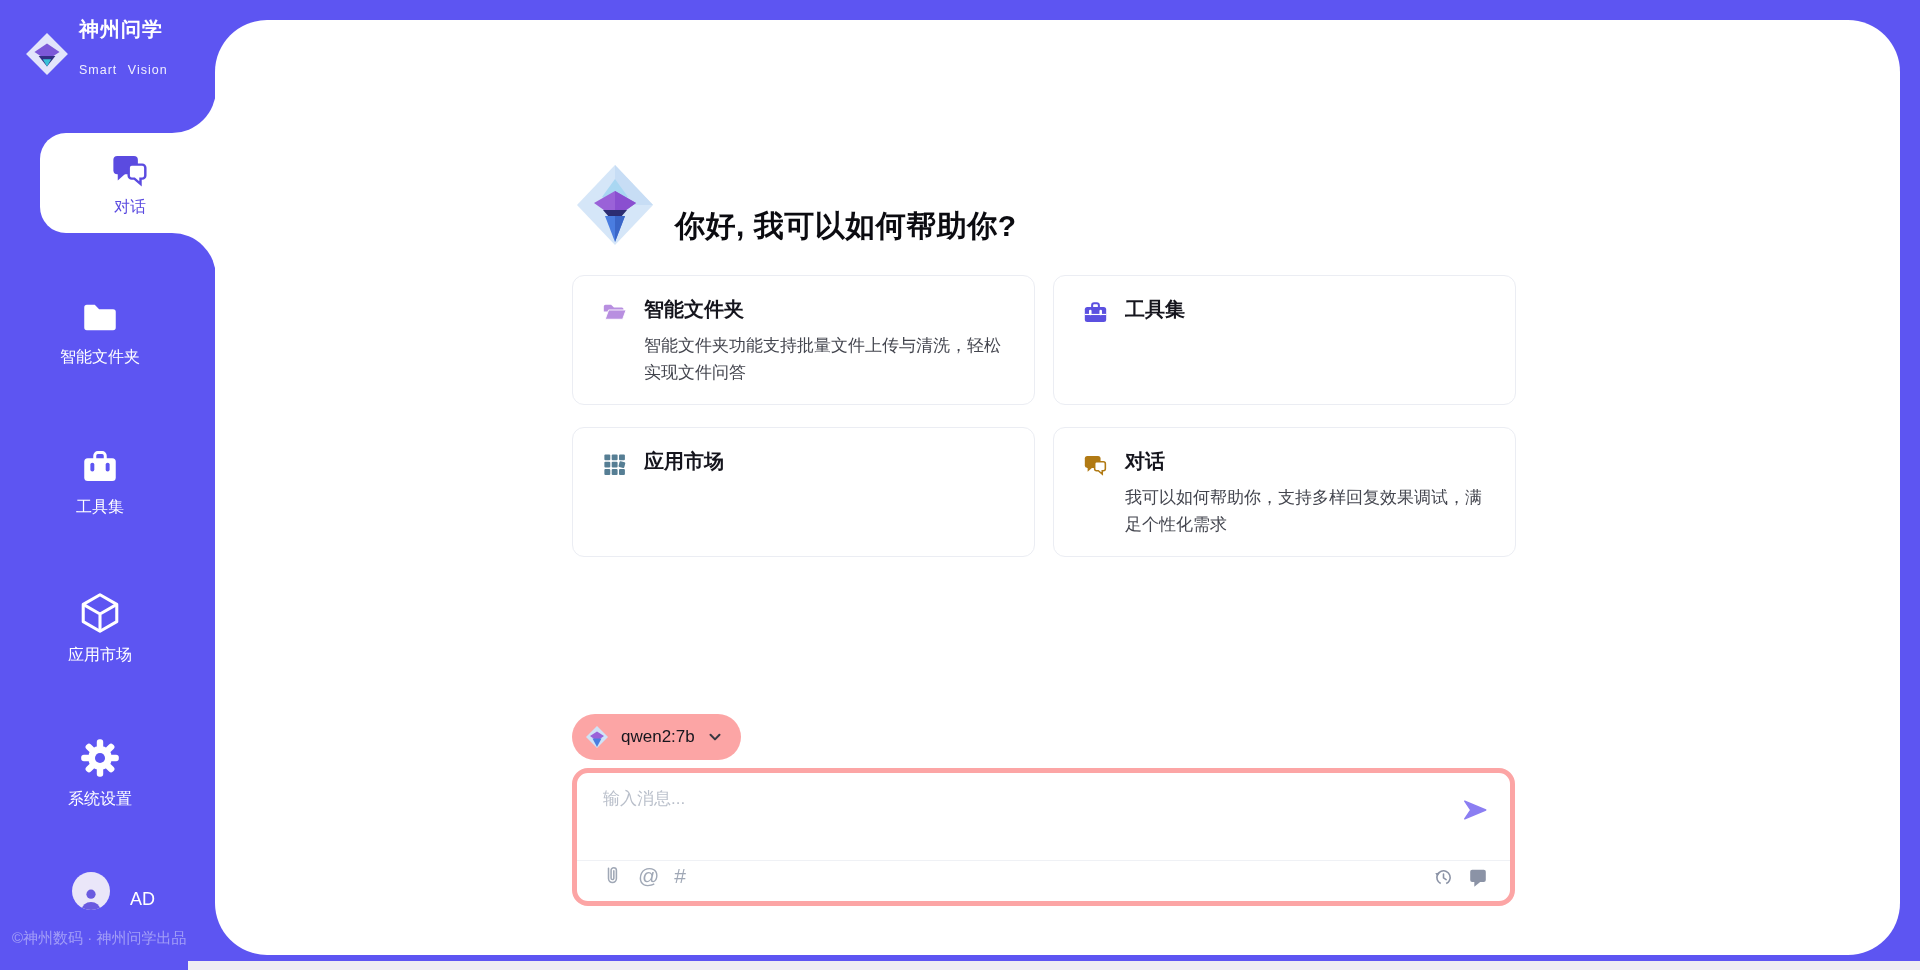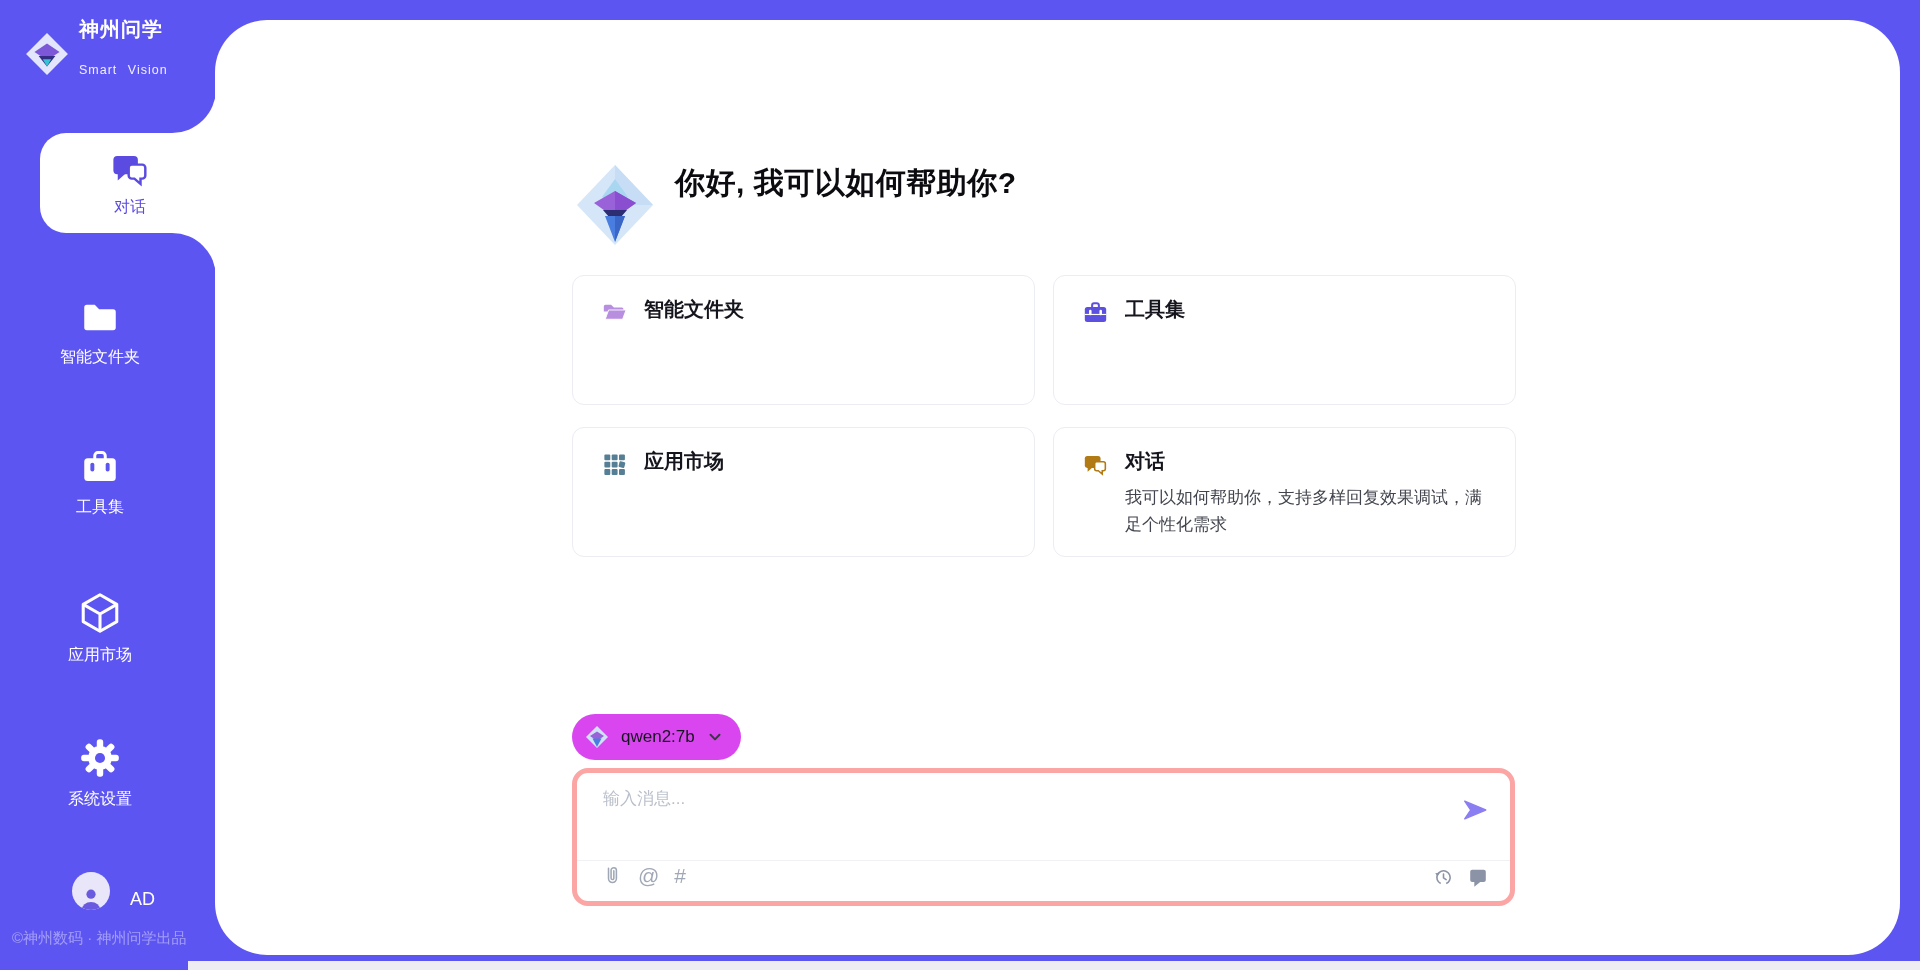--- a/index.html
+++ b/index.html
@@ -34,31 +34,31 @@
   .item-market   { top:590px; }
   .item-settings { top:736px; }
   .user-row { position:absolute; left:72px; top:872px; display:flex; align-items:flex-end; gap:20px; cursor:pointer; }
   .avatar { width:38px; height:38px; border-radius:50%; background:#eae6f9; color:#6a5ae0;
             display:flex; align-items:flex-end; justify-content:center; overflow:hidden; }
   .user-name { color:#fff; font-size:18px; }
   .copyright { position:absolute; left:12px; top:929px; width:196px; color:rgba(255,255,255,.42); font-size:15px; white-space:nowrap; }
 
   
   .content { position:absolute; left:215px; top:20px; width:1685px; height:935px; z-index:5; }
-  .hero { position:absolute; left:360px; top:143px; display:flex; align-items:flex-start; gap:20px; }
+  .hero { position:absolute; left:360px; top:143px; display:flex; align-items:flex-end; gap:20px; }
   .hero h1 { font-size:30px; font-weight:700; color:#0b0b10; letter-spacing:.5px; }
 
   .cards { position:absolute; left:357px; top:255px; display:grid; grid-template-columns:463px 463px; gap:22px 18px; }
   .card { width:463px; height:130px; background:#fff; border:1px solid #ebedf3; border-radius:12px;
           padding:20px 26px 0 28px; display:flex; align-items:flex-start; cursor:pointer; }
   .card-icon { width:27px; height:27px; flex:0 0 27px; margin-top:3px; margin-right:16px; --kb:#fff; }
   .card-title { font-size:20px; font-weight:700; color:#15151d; margin-bottom:9px; }
   .card-desc { font-size:17px; color:#43454e; line-height:27px; padding-right:6px; }
 
-  .model-pill { position:absolute; left:357px; top:694px; height:46px; border-radius:23px; background:#d946ef;
+  .model-pill { position:absolute; left:357px; top:694px; height:46px; border-radius:23px; background:#fca5a5;
                 display:flex; align-items:center; gap:12px; padding:0 18px 0 13px; cursor:pointer; }
   .model-name { font-size:17px; color:#16161e; }
 
   .composer { position:absolute; left:357px; top:748px; width:943px; height:138px; background:#fff;
               border:5px solid #fca5a5; border-radius:16px; }
   .composer textarea { position:absolute; left:26px; top:14px; width:840px; height:60px; border:none; outline:none;
               resize:none; font-family:inherit; font-size:17px; color:#33343c; background:transparent; }
   .composer textarea::placeholder { color:#b9bfca; }
   .send-btn { position:absolute; right:21px; top:23px; width:28px; height:28px; cursor:pointer; }
   .composer-divider { position:absolute; left:0; right:0; top:87px; height:1px; background:#eff1f5; }
@@ -189,20 +189,21 @@
 
     <div class="card">
       <span class="card-icon" style="color: rgb(184, 143, 224);">
         <svg width="27" height="27" viewBox="0 0 48 48">
           <path d="M5 13 a3 3 0 0 1 3 -3 h10 l5 5 h14 a3 3 0 0 1 3 3 v4 H5 z" fill="currentColor"></path>
           <path d="M7.5 36 L13.5 19.5 H44.5 L38.5 36 Z" fill="currentColor" stroke="var(--kb)" stroke-width="1.6" stroke-linejoin="round"></path>
         </svg>
       </span>
       <span>
         <div class="card-title">智能文件夹</div>
+        <div class="card-desc">智能文件夹功能支持批量文件上传与清洗，轻松实现文件问答</div>
       </span>
     </div>
 
     <div class="card">
       <span class="card-icon" style="color: rgb(91, 80, 224);">
         <svg width="27" height="27" viewBox="0 0 48 48">
           <path d="M18 15 v-4 a3.5 3.5 0 0 1 3.5 -3.5 h5 a3.5 3.5 0 0 1 3.5 3.5 v4" fill="none" stroke="currentColor" stroke-width="3.6"></path>
           <rect x="5" y="14" width="38" height="27" rx="4.5" fill="currentColor"></rect>
           <rect x="12.5" y="19" width="4.5" height="10" rx="2.2" fill="var(--kb)"></rect>
           <rect x="31" y="19" width="4.5" height="10" rx="2.2" fill="var(--kb)"></rect>

